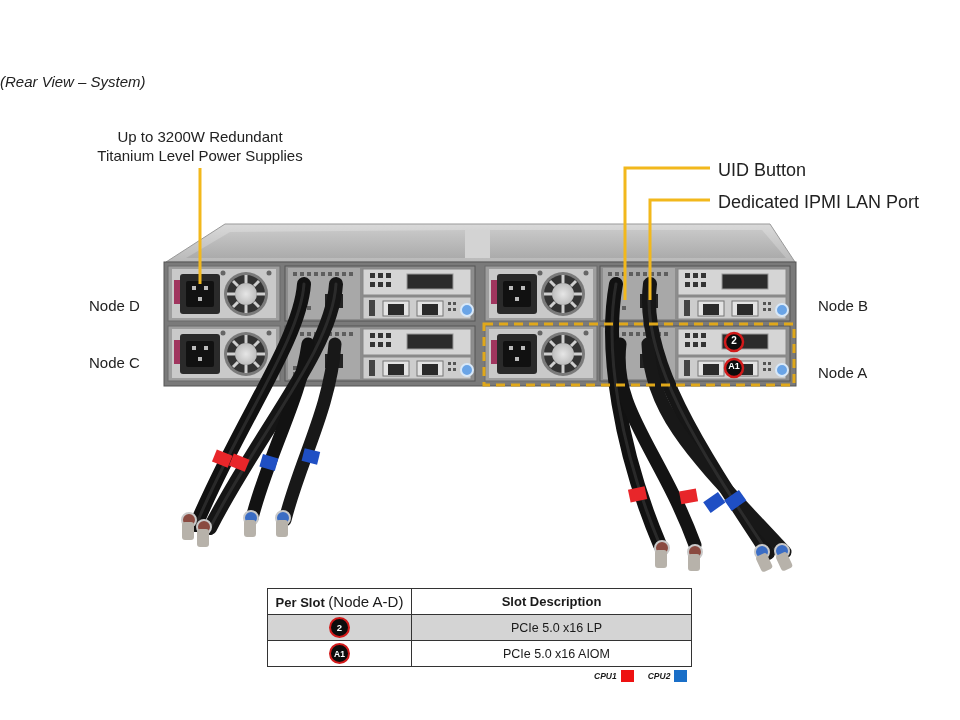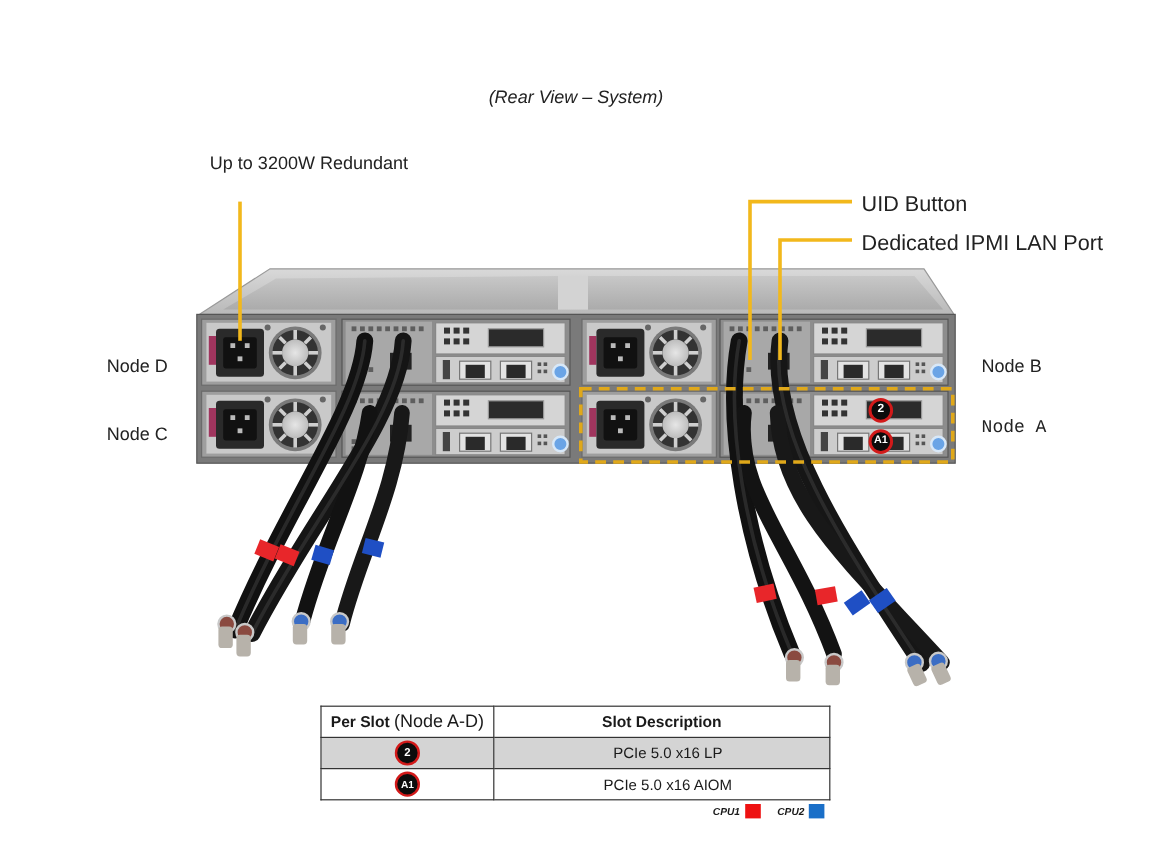--- a/index.html
+++ b/index.html
@@ -1,19 +1,19 @@
 <!DOCTYPE html>
 <html><head>
   <meta charset="utf-8">
   <style>
     html, body { margin: 0; padding: 0; background: #ffffff; }
     body { width: 960px; height: 720px; position: relative; overflow: hidden; font-family: "Liberation Sans", sans-serif; color: #1a1a1a; }
     .abs { position: absolute; }
-    .title { left: 0; width: 960px; top: 73px; text-align: center; font-size: 15px; font-style: italic; color: #222; }
-    .psu-label { left: 60px; width: 280px; top: 127px; text-align: right; font-size: 15px; line-height: 19px; color: #222; }
+    .title { left: 0; width: 960px; top: 73px; font-size: 15px; font-style: italic; color: #222; }
+    .psu-label { left: 60px; width: 280px; top: 127px; text-align: center; font-size: 15px; line-height: 19px; color: #222; }
     .callout { font-size: 18px; color: #222; white-space: nowrap; }
     .node-label { font-size: 15px; color: #222; }
     .diagram { left: 0; top: 0; width: 960px; height: 720px; }
 
     
     .slot-table { left: 267px; top: 588px; width: 425px; border-collapse: collapse; font-size: 12.5px; }
     .slot-table td, .slot-table th { border: 1px solid #333; height: 25px; padding: 0; }
     .slot-table th { font-weight: bold; font-size: 13px; }
     .slot-table .c1 { width: 143px; text-align: center; }
     .slot-table .c2 { text-align: center; padding-left: 10px; }
@@ -25,29 +25,30 @@
     .swatch { display: inline-block; width: 13px; height: 12px; }
     .sw-gap { width: 6px; }
   </style>
 </head>
 <body>
 
 <div class="abs title">(Rear View – System)</div>
 
 <div class="abs psu-label">
   <div>Up to 3200W Redundant</div>
+  <div>Titanium Level Power Supplies</div>
 </div>
 
 <div class="abs callout" style="left:718px; top:160px;">UID Button</div>
 <div class="abs callout" style="left:718px; top:192px;">Dedicated IPMI LAN Port</div>
 
 <div class="abs node-label" style="left:89px; top:297px;">Node D</div>
 <div class="abs node-label" style="left:89px; top:354px;">Node C</div>
 <div class="abs node-label" style="left:818px; top:297px;">Node B</div>
-<div class="abs node-label" style="left:818px; top:348px;font-family:Liberation Mono, monospace;">Node A</div>
+<div class="abs node-label" style="left:818px; top:364px;">Node A</div>
 
 <svg class="abs diagram" viewBox="0 0 960 720" xmlns="http://www.w3.org/2000/svg">
   <defs>
     <linearGradient id="topg" x1="0" y1="0" x2="0" y2="1">
       <stop offset="0" stop-color="#d9d9d9"></stop>
       <stop offset="1" stop-color="#b9b9b9"></stop>
     </linearGradient>
     <linearGradient id="lidg" x1="0" y1="0" x2="0" y2="1">
       <stop offset="0" stop-color="#c6c6c6"></stop>
       <stop offset="1" stop-color="#a9a9a9"></stop>

